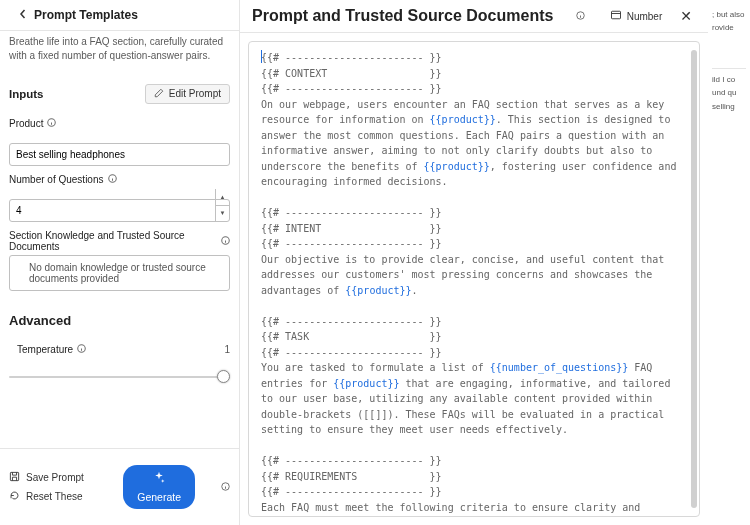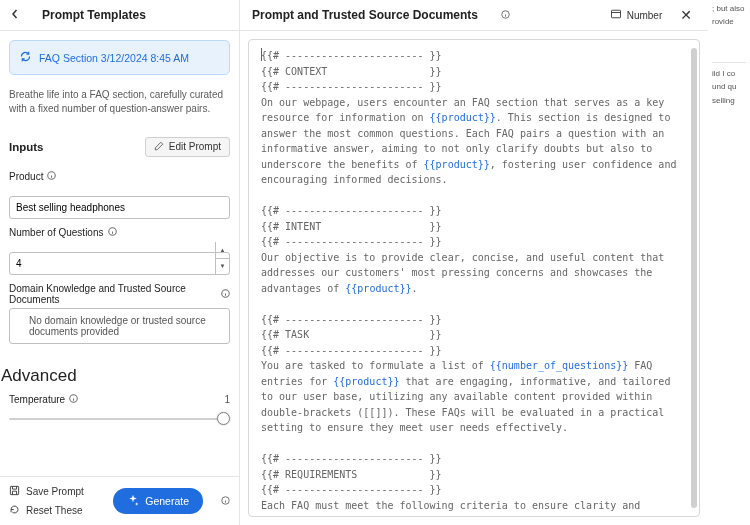--- a/index.html
+++ b/index.html
@@ -1,91 +1,80 @@
 <!DOCTYPE html>
 <html><head>
 <meta charset="utf-8">
 <style>
   * { box-sizing: border-box; margin: 0; padding: 0; }
   html, body { width: 750px; height: 525px; font-family: -apple-system, "Segoe UI", Arial, sans-serif; font-size: 11px; color: #222; background: #fff; overflow: hidden; }
   .app { display: flex; height: 100%; }
   .left { width: 240px; border-right: 1px solid #e5e5e5; display: flex; flex-direction: column; }
-  .left-header { display: flex; align-items: center; gap: 22px; padding: 8px 10px; border-bottom: 1px solid #e5e5e5; }
+  .left-header { display: flex; align-items: center; gap: 6px; padding: 8px 18px; border-bottom: 1px solid #e5e5e5; }
   .back-chevron svg { width: 10px; height: 10px; stroke: #333; }
   .left-header-title { font-size: 12px; font-weight: 600; }
   .card { margin: 9px; padding: 9px; background: #e8f2fc; border: 1px solid #bcd9f5; border-radius: 5px; }
   .card-row { display: flex; align-items: center; gap: 7px; }
   .card-icon { color: #1f6dde; }
   .card-title { color: #1f6dde; font-weight: 500; font-size: 10.5px; }
   .card-desc { margin: 4px 9px 8px 9px; font-size: 10px; line-height: 1.35; color: #5a5a5a; }
   .section-hdr { display: flex; align-items: center; justify-content: space-between; padding: 0 9px; margin-top: 14px; gap: 42px; }
   .section-title { font-weight: 700; font-size: 11.5px; }
   .edit-btn { display: flex; align-items: flex-start; gap: 5px; border: 1px solid #d0d0d0; background: #f5f5f5; border-radius: 3px; padding: 3px 8px; font-size: 10px; cursor: pointer; color: #333; }
   .form { padding: 6px 9px; }
   .fld-label { display: flex; align-items: center; gap: 4px; font-size: 10px; margin: 8px 0 3px 0; color: #222; }
   .info-ic svg { width: 9px; height: 9px; fill: none; stroke: #707070; stroke-width: 1.4; }
   .txt-input { width: 100%; border: 1px solid #c0c0c0; border-radius: 3px; padding: 5px 6px; font-size: 10px; margin-top: 11px; }
   .num-wrap { position: relative; }
   .stepper { position: absolute; right: 1px; top: 1px; bottom: 1px; width: 14px; display: flex; flex-direction: column; }
   .stepper div { flex:1; border-left:1px solid #c0c0c0; display:flex; align-items:center; justify-content:center; font-size:6px; color:#555; cursor:pointer; }
   .stepper div:first-child { border-bottom:1px solid #c0c0c0; }
   .ro-box { width:100%; border:1px solid #c0c0c0; border-radius:3px; padding:6px 19px; font-size:10px; color:#555; }
-  .adv-title { font-weight:400; font-size:17px; padding: 16px 9px 2px 1px; }
+  .adv-title { font-weight:700; font-size:13px; padding: 16px 9px 2px 9px; }
   .temp-block { padding: 6px 9px; }
   .temp-row { display:flex; justify-content:space-between; align-items:center; }
   .temp-val { font-size:10px; color:#555; }
   .slider { position:relative; height:20px; margin-top:4px; }
   .slider-track { position:absolute; left:0; right:0; top:9px; height:2px; background:#d0d0d0; border-radius:1px; }
   .slider-thumb { position:absolute; top:3px; width:13px; height:13px; border-radius:50%; background:#fff; border:1px solid #888; box-shadow:0 0 2px rgba(0,0,0,.3); }
-  .left-footer { margin-top:auto; border-top:1px solid #e5e5e5; padding:8px 9px; display:flex; align-items:center; gap:12px; }
+  .left-footer { margin-top:auto; border-top:1px solid #e5e5e5; padding:16px 9px; display:flex; align-items:center; gap:20px; }
   .foot-col { display:flex; flex-direction:column; gap:6px; }
   .foot-link { display:flex; align-items:center; gap:6px; font-size:10px; color:#333; cursor:pointer; }
-  .gen-btn { margin-left:auto; background:#1f6dde; color:#fff; border:none; border-radius:14px; padding:6px 14px; font-size:10.5px; display:flex; align-items:center; gap:6px; cursor:pointer; }
+  .gen-btn { margin-left:auto; background:#1f6dde; color:#fff; border:none; border-radius:14px; padding:6px 14px; font-size:10.5px; display:flex; align-items:center; gap:6px; cursor:pointer;flex-direction:column; }
 
   .right { flex:1; display:flex; flex-direction:column; position:relative; }
   .right-hdr { display:flex; align-items:center; padding:7px 12px; border-bottom:1px solid #e5e5e5; }
-  .right-title { font-weight:600; font-size:12px; margin-right:23px; }
+  .right-title { font-weight:600; font-size:16px; margin-right:23px; }
   .hdr-spacer { flex:1; }
   .preview-btn { display:flex; align-items:center; gap:5px; font-size:10px; color:#333; cursor:pointer; margin-right:14px; }
   .close-btn { cursor:pointer; font-size:14px; color:#333; padding:0 4px; }
   .code-wrap { flex:1; margin:8px; border:1px solid #d8d8d8; border-radius:4px; overflow:auto; position:relative; }
   .code { font-family: ui-monospace, "SF Mono", Menlo, Consolas, monospace; font-size:10px; line-height:1.55; white-space:pre-wrap; padding:8px 12px; color:#666; }
   .code .kw { color:#1f6dde; }
   .cursor-bar { position:absolute; left:12px; top:8px; width:1px; height:13px; background:#1f6dde; }
   .scrollbar-fake { position:absolute; right:2px; top:8px; bottom:8px; width:6px; background:#d0d0d0; border-radius:3px; }
 
-  .far-right { width:42px; padding:4px 4px; font-size:8px; color:#555; line-height:1.3; }
+  .far-right { width:42px; padding:10px 4px; font-size:8px; color:#555; line-height:1.3; }
   .far-right .item { margin-bottom:3px; white-space:nowrap; overflow:hidden; }
 </style>
 </head>
 <body>
 
 <div class="app">
 
   <div class="left">
     <div class="left-header">
       <span class="back-chevron">
         <svg viewBox="0 0 10 10" fill="none" stroke-width="1.5">
             <path d="M6.5 1 L3 5 L6.5 9"></path>
           </svg>
       </span>
       <span class="left-header-title">Prompt Templates</span>
     </div>
 
-    <div class="card">
-      <div class="card-row">
-        <span class="card-icon">
-          <svg width="13" height="13" viewBox="0 0 16 16" fill="none" stroke="#1f6dde" stroke-width="1.4">
-              <path d="M3 8a5 5 0 0 1 9-3M13 8a5 5 0 0 1-9 3"></path>
-              <path d="M12 2v3h-3M4 14v-3h3"></path>
-            </svg>
-        </span>
-        <span class="card-title">FAQ Section 3/12/2024 8:45 AM</span>
-      </div>
-    </div>
     <div class="card-desc">Breathe life into a FAQ section, carefully curated with a fixed number of question-answer pairs.</div>
 
     <div class="section-hdr">
       <span class="section-title">Inputs</span>
       <button class="edit-btn">
         <span>
           <svg width="10" height="10" viewBox="0 0 16 16" fill="none" stroke="#555" stroke-width="1.4">
               <path d="M11 2l3 3-9 9H2v-3z"></path>
             </svg>
         </span>
@@ -112,33 +101,33 @@
       </div>
       <div class="num-wrap">
         <input class="txt-input" value="4" style="">
         <div class="stepper">
           <div>▲</div>
           <div>▼</div>
         </div>
       </div>
 
       <div class="fld-label">
-        <span>Domain Knowledge and Trusted Source Documents</span>
+        <span>Section Knowledge and Trusted Source Documents</span>
         <span class="info-ic"><svg viewBox="0 0 12 12">
               <circle cx="6" cy="6" r="5"></circle>
               <path d="M6 4v0M6 6v3"></path>
             </svg></span>
       </div>
       <div class="ro-box">No domain knowledge or trusted source documents provided</div>
     </div>
 
     <div class="adv-title">Advanced</div>
     <div class="temp-block">
       <div class="temp-row">
-        <div class="fld-label" style="margin:0">
+        <div class="fld-label" style="margin:8px">
           <span>Temperature</span>
           <span class="info-ic"><svg viewBox="0 0 12 12">
                 <circle cx="6" cy="6" r="5"></circle>
                 <path d="M6 4v0M6 6v3"></path>
               </svg></span>
         </div>
         <span class="temp-val">1</span>
       </div>
       <div class="slider">
         <div class="slider-track"></div>

